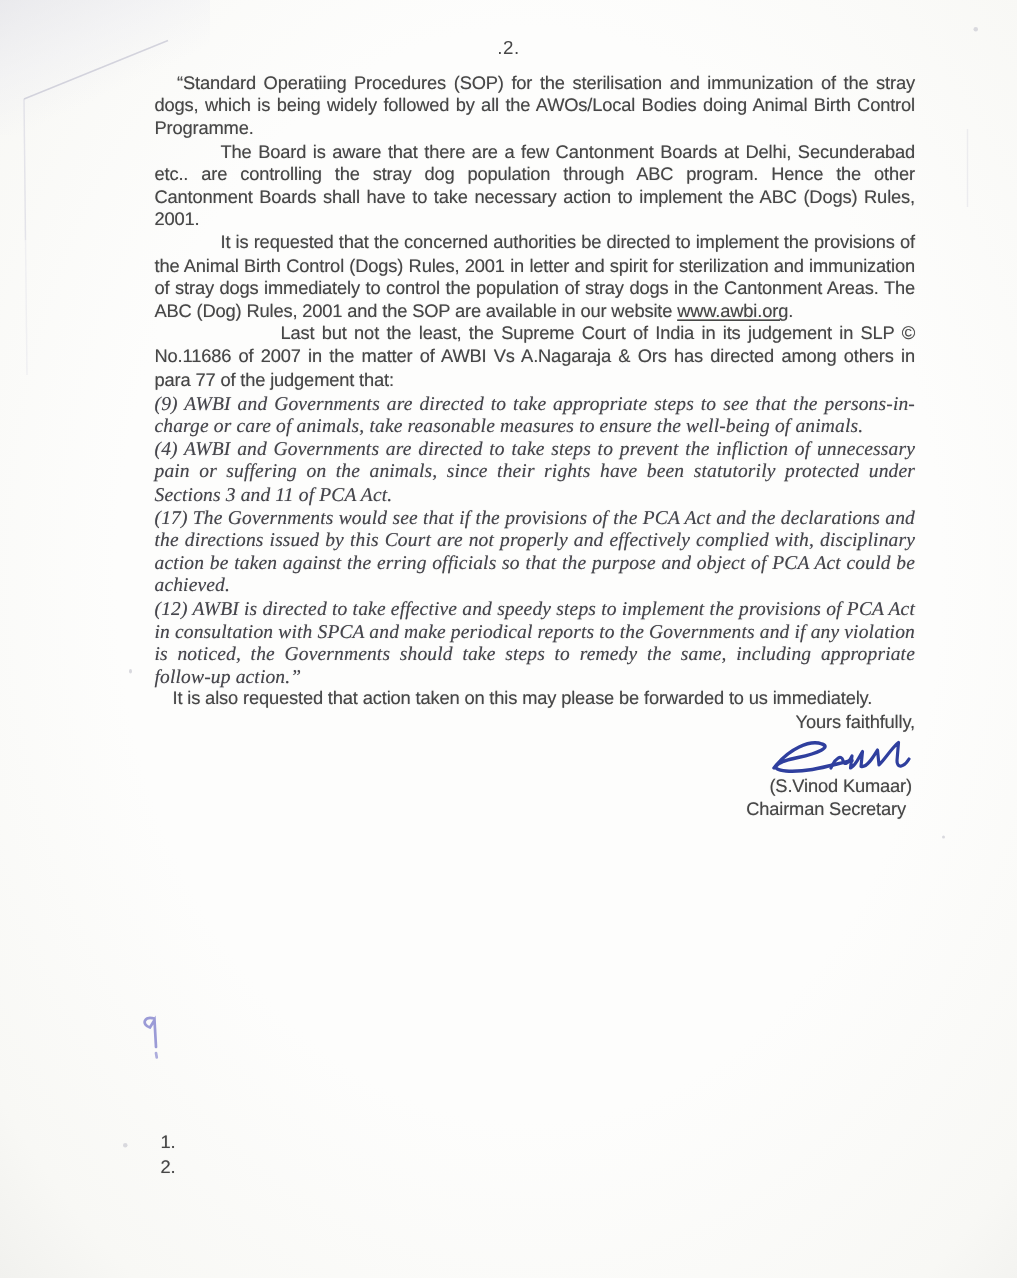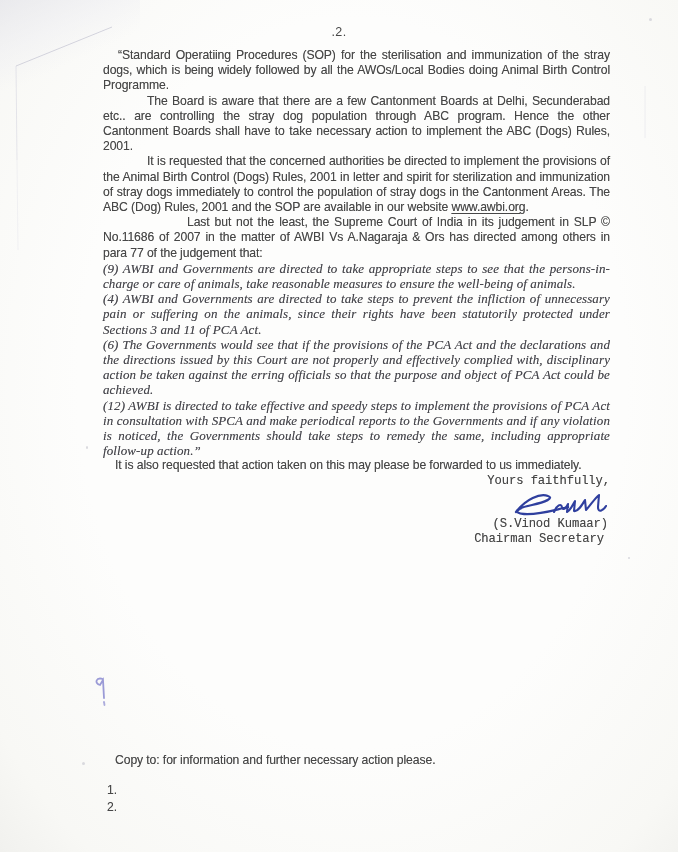--- a/index.html
+++ b/index.html
@@ -52,21 +52,21 @@
     color:#45454c;
     text-align:justify;
   }
   .q3  { margin-bottom:12px; }
   .q4  { margin-bottom:13px; }
   .q10 { margin-bottom:9px;  }
   .q12 { margin-bottom:10px; }
 
   .closing { text-indent:12px; margin-bottom:6px; }
 
-  .signoff { text-align:right;font-family:Liberation Mono, monospace; }
+  .signoff { text-align:right; }
   .valediction { padding-right:0; }
   .sig-svg { display:block; margin:1px 2px 0 auto; }
   .sig-name  { padding-right:2px; }
   .sig-title { padding-right:6px; }
 
   .pen-mark { position:absolute; left:92px; top:674px; pointer-events:none; }
 
   .copyto {
     position:absolute; left:103px; top:753px; width:520px;
     font-size:12.2px; line-height:15.2px; letter-spacing:-0.1px;
@@ -97,21 +97,21 @@
   <div class="page-number">.2.</div>
 
   <div class="content">
     <p class="p-sop">“Standard Operatiing Procedures (SOP) for the sterilisation and immunization of the stray dogs, which is being widely followed by all the AWOs/Local Bodies doing Animal Birth Control Programme.</p>
     <p class="p-boards">The Board is aware that there are a few Cantonment Boards at Delhi, Secunderabad etc.. are controlling the stray dog population through ABC program. Hence the other Cantonment Boards shall have to take necessary action to implement the ABC (Dogs) Rules, 2001.</p>
     <p class="p-implement"><span>It is requested that the concerned authorities be directed to implement the provisions of the Animal Birth Control (Dogs) Rules, 2001 in letter and spirit for sterilization and immunization of stray dogs immediately to control the population of stray dogs in the Cantonment Areas. The ABC (Dog) Rules, 2001 and the SOP are available in our website </span><span class="weblink">www.awbi.org</span><span>.</span></p>
     <p class="p-slp">Last but not the least, the Supreme Court of India in its judgement in SLP © No.11686 of 2007 in the matter of AWBI Vs A.Nagaraja &amp; Ors has directed among others in para 77 of the judgement that:</p>
 
     <p class="quote q3">(9) AWBI and Governments are directed to take appropriate steps to see that the persons-in-charge or care of animals, take reasonable measures to ensure the well-being of animals.</p>
     <p class="quote q4">(4) AWBI and Governments are directed to take steps to prevent the infliction of unnecessary pain or suffering on the animals, since their rights have been statutorily protected under Sections 3 and 11 of PCA Act.</p>
-    <p class="quote q10">(6) The Governments would see that if the provisions of the PCA Act and the declarations and the directions issued by this Court are not properly and effectively complied with, disciplinary action be taken against the erring officials so that the purpose and object of PCA Act could be achieved.</p>
+    <p class="quote q10">(17) The Governments would see that if the provisions of the PCA Act and the declarations and the directions issued by this Court are not properly and effectively complied with, disciplinary action be taken against the erring officials so that the purpose and object of PCA Act could be achieved.</p>
     <p class="quote q12">(12) AWBI is directed to take effective and speedy steps to implement the provisions of PCA Act in consultation with SPCA and make periodical reports to the Governments and if any violation is noticed, the Governments should take steps to remedy the same, including appropriate follow-up action.”</p>
 
     <p class="closing">It is also requested that action taken on this may please be forwarded to us immediately.</p>
 
     <div class="signoff">
       <div class="valediction">Yours faithfully,</div>
       <svg class="sig-svg" width="104" height="27" viewBox="0 0 104 27">
         <path d="M12 22 C22 9 36 3 44 6 C50 8 42 12 28 15 C13 18 8 23 20 24 C36 25 50 20 64 17" fill="none" stroke="#2f3f9e" stroke-width="2.3" stroke-linecap="round" stroke-linejoin="round"></path>
         <path d="M50 22 C53 15 57 13 58 17 C59 20 61 20 64 14 L63 22 C67 20 69 14 71 11 L70 21 C74 22 78 15 81 10 L82 20 C86 16 91 8 95 5 L94 17 C94 23 99 21 102 16" fill="none" stroke="#2f3f9e" stroke-width="2.1" stroke-linecap="round" stroke-linejoin="round"></path>
       </svg>
@@ -119,21 +119,20 @@
       <div class="sig-title">Chairman Secretary</div>
     </div>
   </div>
 
   <svg class="pen-mark" width="18" height="42" viewBox="0 0 18 42">
     <path d="M11 5 C4 3 2 9 8 11 L11 6 L12 24" fill="none" stroke="#8a8ad0" stroke-width="1.8" stroke-linecap="round" opacity="0.85"></path>
     <path d="M12 28 L12.5 31" fill="none" stroke="#8a8ad0" stroke-width="1.8" stroke-linecap="round" opacity="0.7"></path>
   </svg>
 
   <div class="copyto">
-    <div class="copyto-heading">Copy to: for information and further necessary action please.</div>
     <div class="copy-item">
       <span class="num">1.</span>
     </div>
     <div class="copy-item">
       <span class="num">2.</span>
     </div>
   </div>
 
 </div>
 

